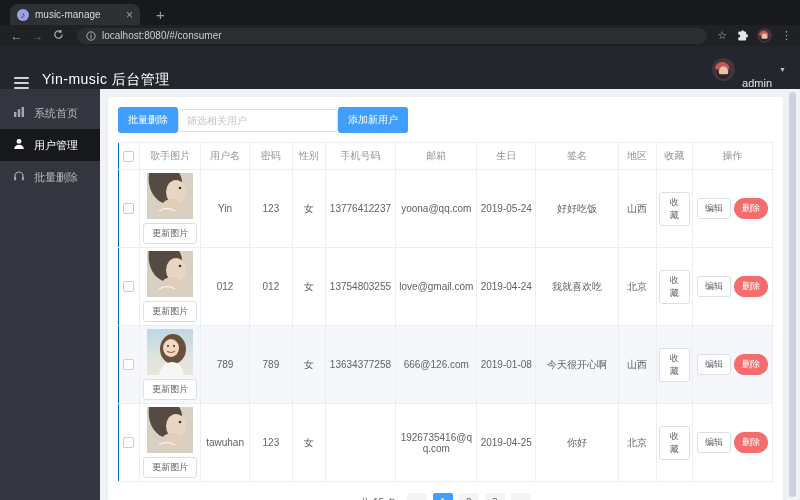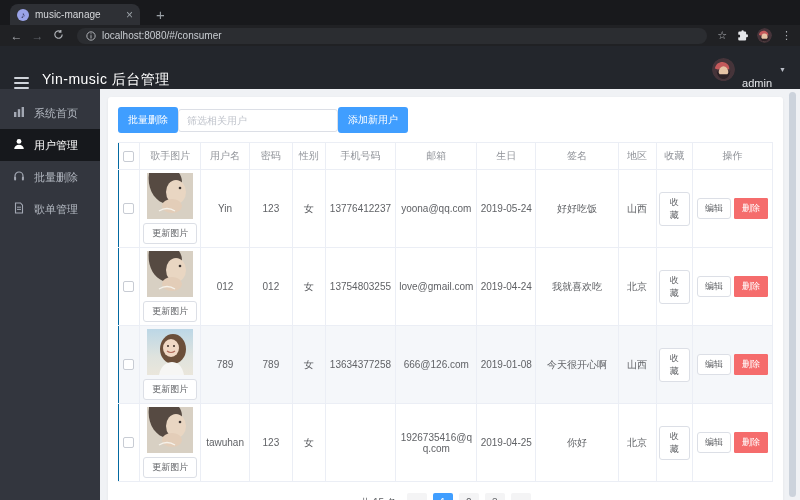--- a/index.html
+++ b/index.html
@@ -68,21 +68,21 @@
   tr.row-hover td { background:#f5f7fa; }
   table, th:first-child, td:first-child { border-left:1px solid #0369a1; }
   .checkbox { display:inline-block; width:11px; height:11px; border:1px solid #c8ccd4;
               border-radius:2px; background:#fff; vertical-align:middle; }
   .img-cell { display:flex; flex-direction:column; align-items:center; gap:4px; }
   .user-photo { width:46px; height:46px; display:block; }
   .user-photo svg { display:block; width:46px; height:46px; }
   .btn-plain { background:#fff; border:1px solid #dcdfe6; color:#606266; border-radius:3px;
                font-size:9px; padding:3px 7px; font-family:inherit; }
   .btn-update { padding:3px 8px; }
-  .btn-danger { background:#f56c6c; border:1px solid #f56c6c; color:#fff; border-radius:1px;
+  .btn-danger { background:#f56c6c; border:1px solid #f56c6c; color:#fff; border-radius:10px;
                 font-size:9px; padding:3px 7px; font-family:Liberation Serif, serif; margin-left:3px; }
 
   
   .pagination { display:flex; align-items:center; justify-content:center; gap:6px; margin:11px 0 4px; }
   .pg-total { color:#606266; font-size:10px; margin-right:4px; }
   .pg-btn { min-width:20px; height:20px; line-height:20px; text-align:center; background:#f4f4f5;
             color:#606266; font-size:10px; border-radius:2px; padding:0 3px; }
   .pg-btn.arrow { color:#b7bbc2; font-size:11px; }
   .pg-btn.active { background:#409eff; color:#fff; }
 
@@ -186,29 +186,20 @@
       <div class="side-item">
         <span>
           <svg width="12" height="12" viewBox="0 0 12 12">
               <path d="M2 8.5V6a4 4 0 0 1 8 0v2.5" fill="none" stroke="#a3a8b3" stroke-width="1.2"></path>
               <rect x="1.1" y="6.8" width="2" height="3.6" rx="1" fill="#a3a8b3"></rect>
               <rect x="8.9" y="6.8" width="2" height="3.6" rx="1" fill="#a3a8b3"></rect>
             </svg>
         </span>
         <span>批量删除</span>
       </div>
-      <div class="side-item">
-        <span>
-          <svg width="12" height="12" viewBox="0 0 12 12">
-              <path d="M2.5 1h5l2 2.2V11h-7z" fill="none" stroke="#a3a8b3" stroke-width="1.1"></path>
-              <path d="M4 5.2h4M4 7.4h4" stroke="#a3a8b3" stroke-width="1"></path>
-            </svg>
-        </span>
-        <span>歌单管理</span>
-      </div>
     </div>
 
     <div class="content">
       <div class="card">
 
         <div class="crud-bar">
           <button class="btn-primary">批量删除</button>
           <input class="search-input" placeholder="筛选相关用户" style="">
           <button class="btn-primary">添加新用户</button>
         </div>

